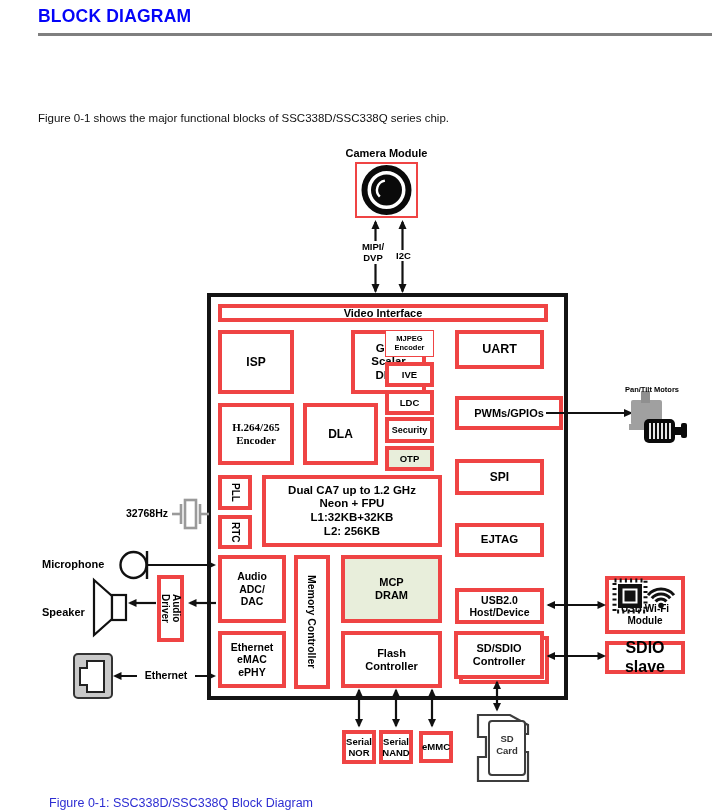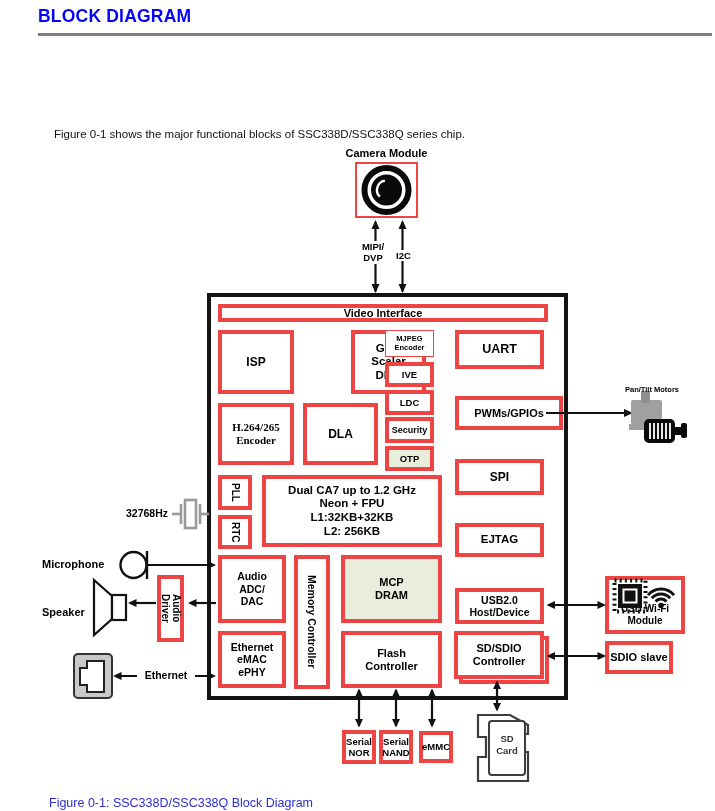--- a/index.html
+++ b/index.html
@@ -1,21 +1,21 @@
 <!DOCTYPE html>
 <html><head>
 <meta charset="utf-8">
 <style>
   html,body{margin:0;padding:0;background:#fff;}
   .page{position:relative;width:715px;height:811px;background:#fff;overflow:hidden;
         font-family:"Liberation Sans",sans-serif;}
   .title{position:absolute;left:38px;top:6px;margin:0;font-size:17.5px;font-weight:bold;
          color:#0404f8;letter-spacing:0.2px;}
   .rule{position:absolute;left:38px;top:33px;width:674px;height:2.5px;background:#7f7f7f;}
-  .intro{position:absolute;left:38px;top:112px;margin:16px;font-size:11.5px;color:#111;}
+  .intro{position:absolute;left:38px;top:112px;margin:0;font-size:11.5px;color:#111;}
   .caption{position:absolute;left:38px;top:785px;margin:11px;font-size:12.5px;color:#2d2dd2;}
   
   .b{position:absolute;box-sizing:border-box;border:4px solid #ef4444;background:#fff;
      display:flex;align-items:center;justify-content:center;text-align:center;
      font-weight:bold;color:#000;white-space:pre-line;line-height:1.18;z-index:2;}
   .v{writing-mode:vertical-rl;text-orientation:sideways;}
   .green{background:#e8eedb;}
   .thick{border-width:4px;border-color:#141414;background:transparent;z-index:1;}
   .lbl{position:absolute;font-weight:bold;color:#000;text-align:center;
        white-space:pre-line;line-height:1.2;z-index:5;}
@@ -80,21 +80,21 @@
     <div class="b" style="left:341px;top:631px;width:101px;height:57px;font-size:11px;">Flash
 Controller</div>
     <div class="b" style="left:459px;top:636px;width:90px;height:48px;"></div>
     <div class="b" style="left:454px;top:631px;width:90px;height:48px;font-size:11px;z-index:3;">SD/SDIO
 Controller</div>
 
     <div class="b v" style="left:157px;top:575px;width:27px;height:67px;font-size:10px;">Audio
 Driver</div>
     <div class="b" style="left:605px;top:576px;width:80px;height:58px;font-size:10px;align-items:flex-end;padding-bottom:3px;">USB Wi-Fi
 Module</div>
-    <div class="b" style="left:605px;top:641px;width:68px;height:33px;font-size:11px;">SDIO slave</div>
+    <div class="b" style="left:605px;top:641px;width:80px;height:33px;font-size:16px;">SDIO slave</div>
     <div class="b" style="left:342px;top:730px;width:34px;height:34px;font-size:9.5px;">Serial
 NOR</div>
     <div class="b" style="left:379px;top:730px;width:34px;height:34px;font-size:9.5px;">Serial
 NAND</div>
     <div class="b" style="left:419px;top:731px;width:34px;height:32px;font-size:9.5px;">eMMC</div>
 
     <div class="lbl" style="left:612px;top:385px;width:80px;font-size:7.5px;">Pan/Tilt Motors</div>
     <div class="lbl" style="left:112px;top:507px;width:56px;font-size:10.5px;text-align:right;">32768Hz</div>
     <div class="lbl" style="left:42px;top:558px;width:72px;font-size:11px;text-align:left;">Microphone</div>
     <div class="lbl" style="left:42px;top:606px;width:56px;font-size:11px;text-align:left;">Speaker</div>

